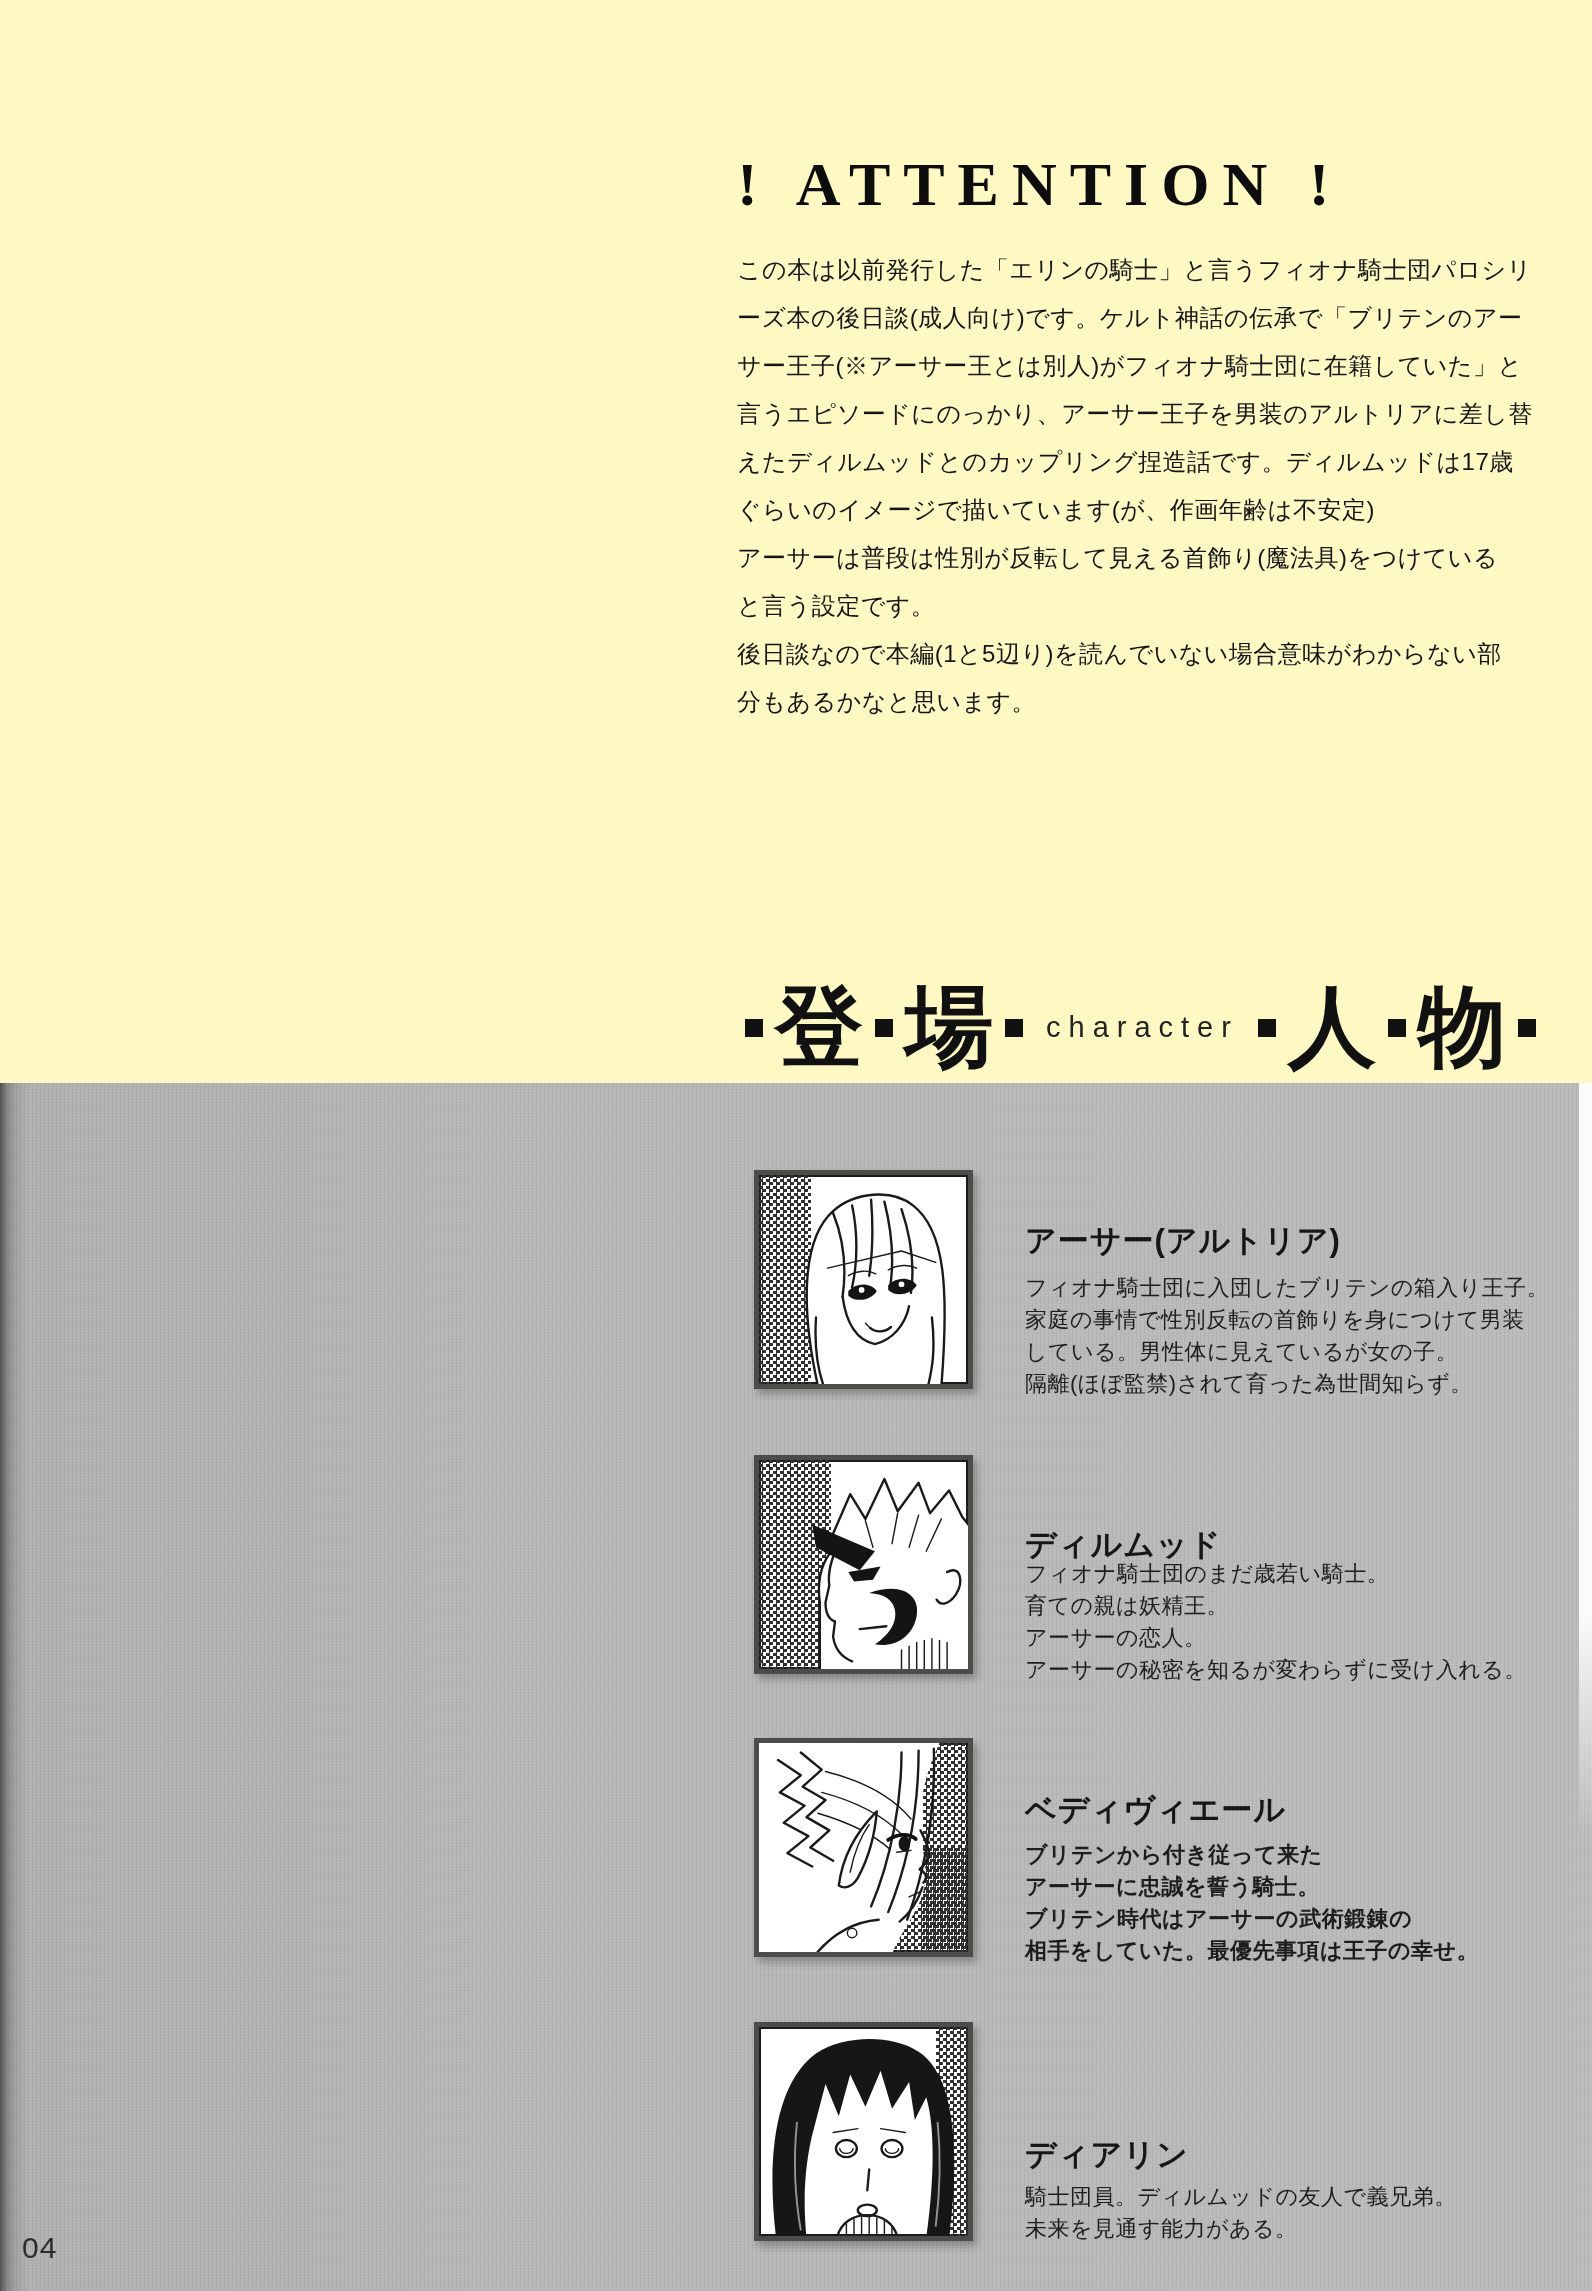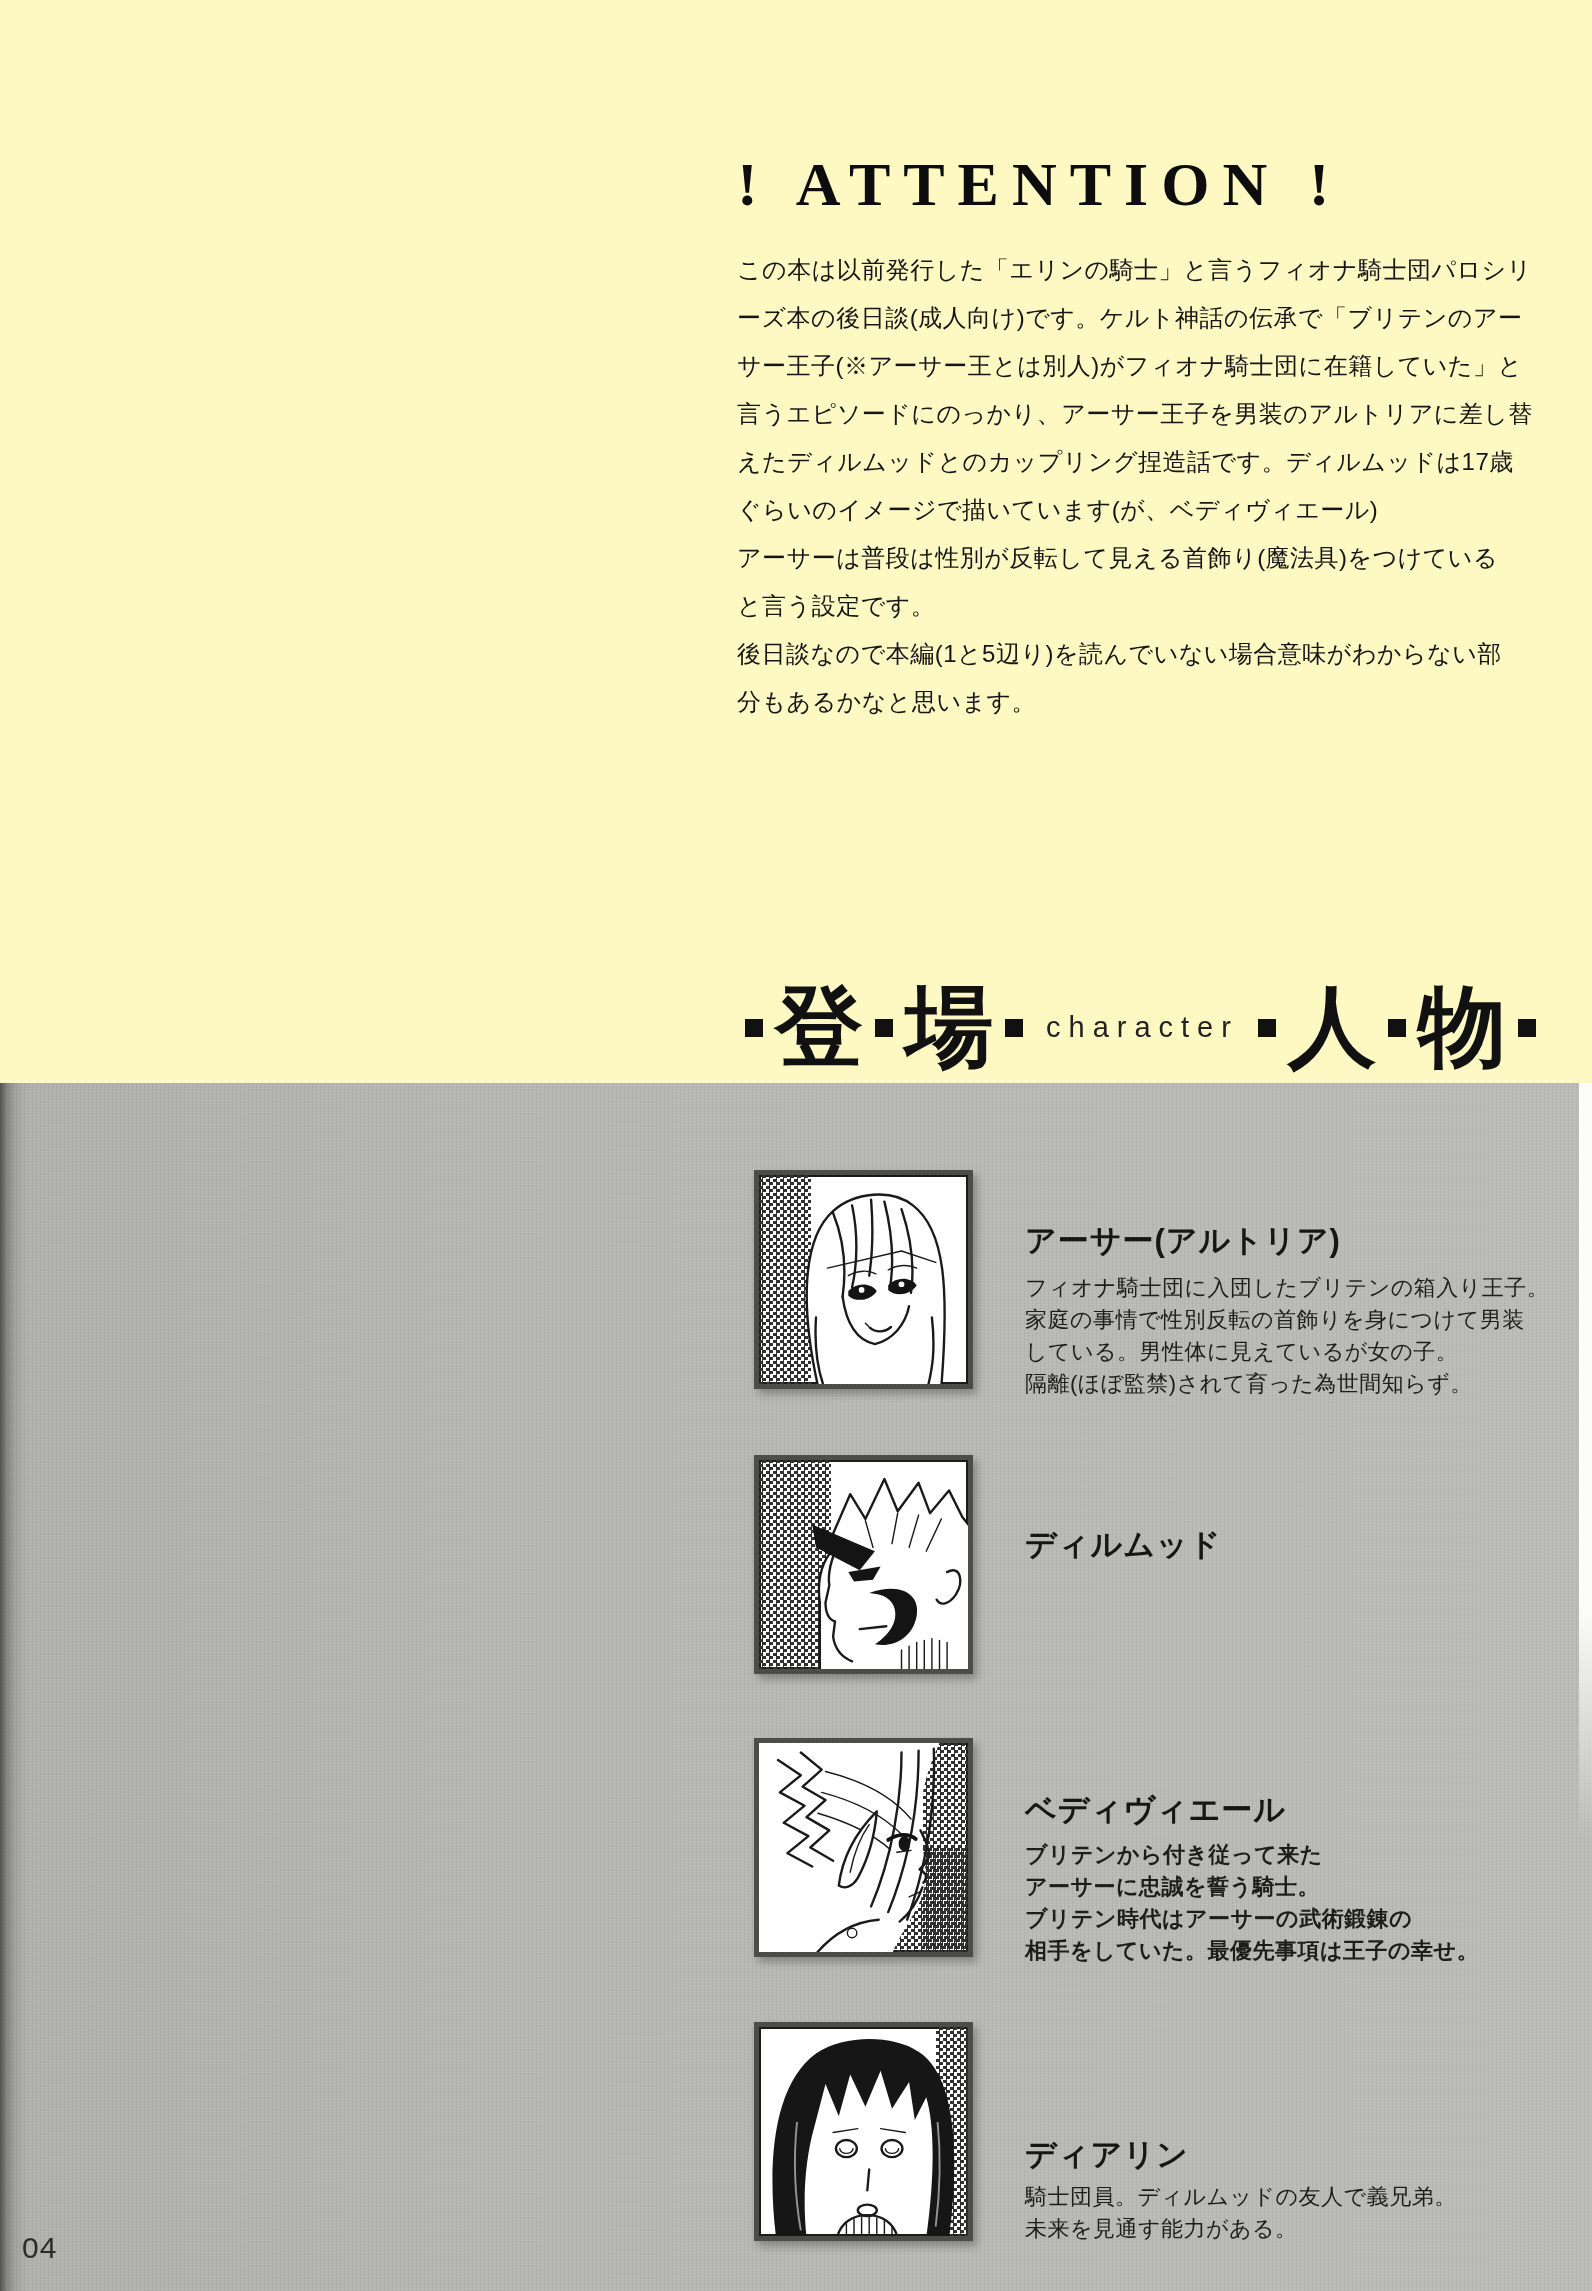--- a/index.html
+++ b/index.html
@@ -93,21 +93,21 @@
 
 <div class="page">
 
   <div class="attention-title">! ATTENTION !</div>
 
   <div class="attention-body">この本は以前発行した「エリンの騎士」と言うフィオナ騎士団パロシリ
 ーズ本の後日談(成人向け)です。ケルト神話の伝承で「ブリテンのアー
 サー王子(※アーサー王とは別人)がフィオナ騎士団に在籍していた」と
 言うエピソードにのっかり、アーサー王子を男装のアルトリアに差し替
 えたディルムッドとのカップリング捏造話です。ディルムッドは17歳
-ぐらいのイメージで描いています(が、ベディヴィエール)
+ぐらいのイメージで描いています(が、作画年齢は不安定)
 アーサーは普段は性別が反転して見える首飾り(魔法具)をつけている
 と言う設定です。
 後日談なので本編(1と5辺り)を読んでいない場合意味がわからない部
 分もあるかなと思います。</div>
 
   <div class="cast-header">
     <span class="sq"></span>
     <span class="kanji">登</span>
     <span class="sq"></span>
     <span class="kanji">場</span>
@@ -167,20 +167,24 @@
           <path class="stroke thin" d="M192,62 L176,96"></path>
           <path class="ink" d="M56,68 L122,96 L106,116 L60,92 Z"></path>
           <path class="ink" d="M94,118 L128,112 L120,126 L100,128 Z"></path>
           <path class="ink" d="M116,140 C150,128 170,142 166,164 C162,188 140,198 122,194 C140,182 148,166 141,152 C136,143 126,141 116,140 Z"></path>
           <path class="stroke" d="M106,178 L134,175"></path>
           <path class="stroke" d="M198,118 C212,110 216,128 207,142 C200,152 191,154 187,147"></path>
           <path class="stroke thin" d="M150,200 L150,222 M158,196 L158,222 M166,192 L166,222 M174,190 L174,222 M182,188 L182,222 M190,190 L190,222 M198,192 L198,222"></path>
         </svg>
       </div>
       <div class="char-name" style="top:51px;margin-top:18px;">ディルムッド</div>
+      <div class="char-desc" style="top:103px;">フィオナ騎士団のまだ歳若い騎士。
+育ての親は妖精王。
+アーサーの恋人。
+アーサーの秘密を知るが変わらずに受け入れる。</div>
     </div>
 
     <div class="entry" style="top:655px;">
       <div class="portrait">
         <div class="tone right" style="width:45px;"></div>
         <div class="tone right" style="width:85px; top:auto; bottom:0; height:104px;"></div>
         <svg width="209" height="209" viewBox="0 0 220 220">
           <path class="whitefill" d="M0,0 L190,0 C176,30 168,60 170,90 C172,120 182,140 168,170 C158,190 146,206 140,222 L0,222 Z"></path>
           <path class="stroke" d="M20,18 L44,34 L22,52 L48,66 L26,84 L52,98 L30,116 L56,130"></path>
           <path class="stroke" d="M44,10 L66,28 L46,46 L70,60 L50,78 L74,92 L54,110 L78,124"></path>

